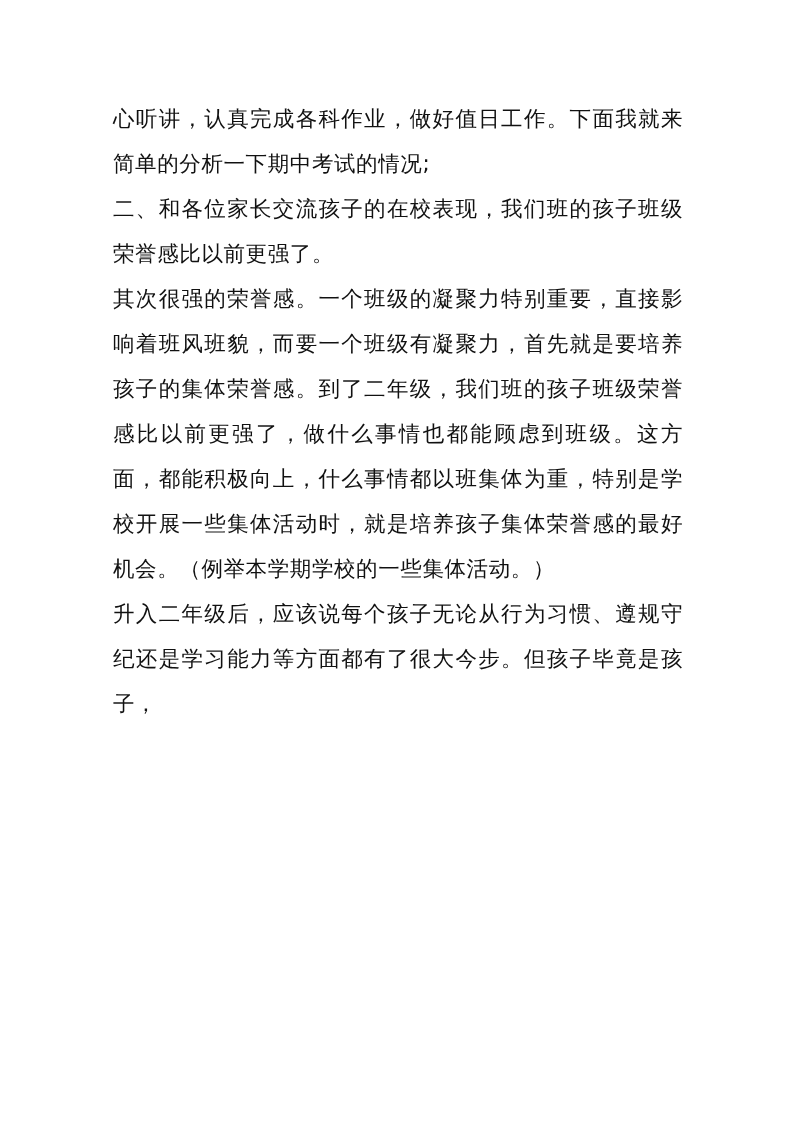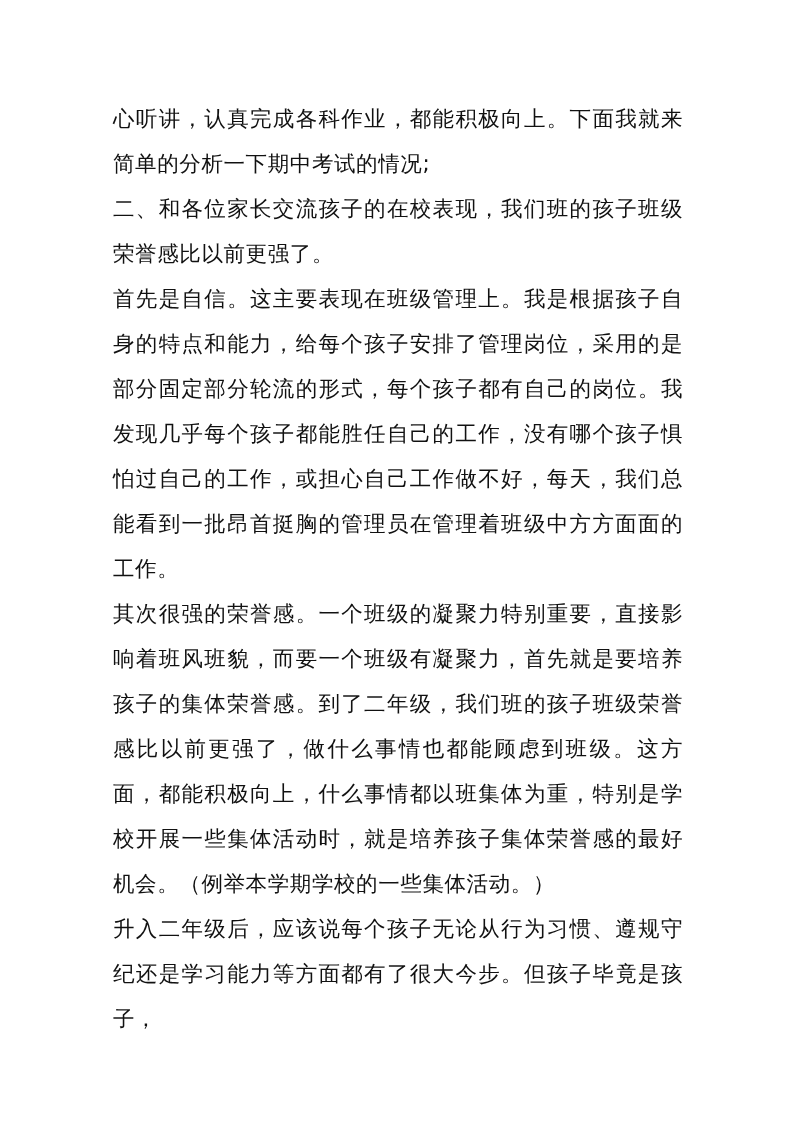--- a/index.html
+++ b/index.html
@@ -39,19 +39,18 @@
   }
   .para.indent-none {
     text-indent: 0;
   }
 </style>
 </head>
 <body>
 
 <div class="page">
   <div class="content">
-    <p class="para indent-none">心听讲，认真完成各科作业，都能积极向上。下面我就来简单的分析一下期中考试的情况;</p>
+    <p class="para indent-none">心听讲，认真完成各科作业，做好值日工作。下面我就来简单的分析一下期中考试的情况;</p>
     <p class="para indent-none">二、和各位家长交流孩子的在校表现，我们班的孩子班级荣誉感比以前更强了。</p>
-    <p class="para indent-none">首先是自信。这主要表现在班级管理上。我是根据孩子自身的特点和能力，给每个孩子安排了管理岗位，采用的是部分固定部分轮流的形式，每个孩子都有自己的岗位。我发现几乎每个孩子都能胜任自己的工作，没有哪个孩子惧怕过自己的工作，或担心自己工作做不好，每天，我们总能看到一批昂首挺胸的管理员在管理着班级中方方面面的工作。</p>
     <p class="para indent-none">其次很强的荣誉感。一个班级的凝聚力特别重要，直接影响着班风班貌，而要一个班级有凝聚力，首先就是要培养孩子的集体荣誉感。到了二年级，我们班的孩子班级荣誉感比以前更强了，做什么事情也都能顾虑到班级。这方面，都能积极向上，什么事情都以班集体为重，特别是学校开展一些集体活动时，就是培养孩子集体荣誉感的最好机会。（例举本学期学校的一些集体活动。）</p>
     <p class="para indent-none">升入二年级后，应该说每个孩子无论从行为习惯、遵规守纪还是学习能力等方面都有了很大今步。但孩子毕竟是孩子，</p>
   </div>
 </div>
 
 </body></html>

